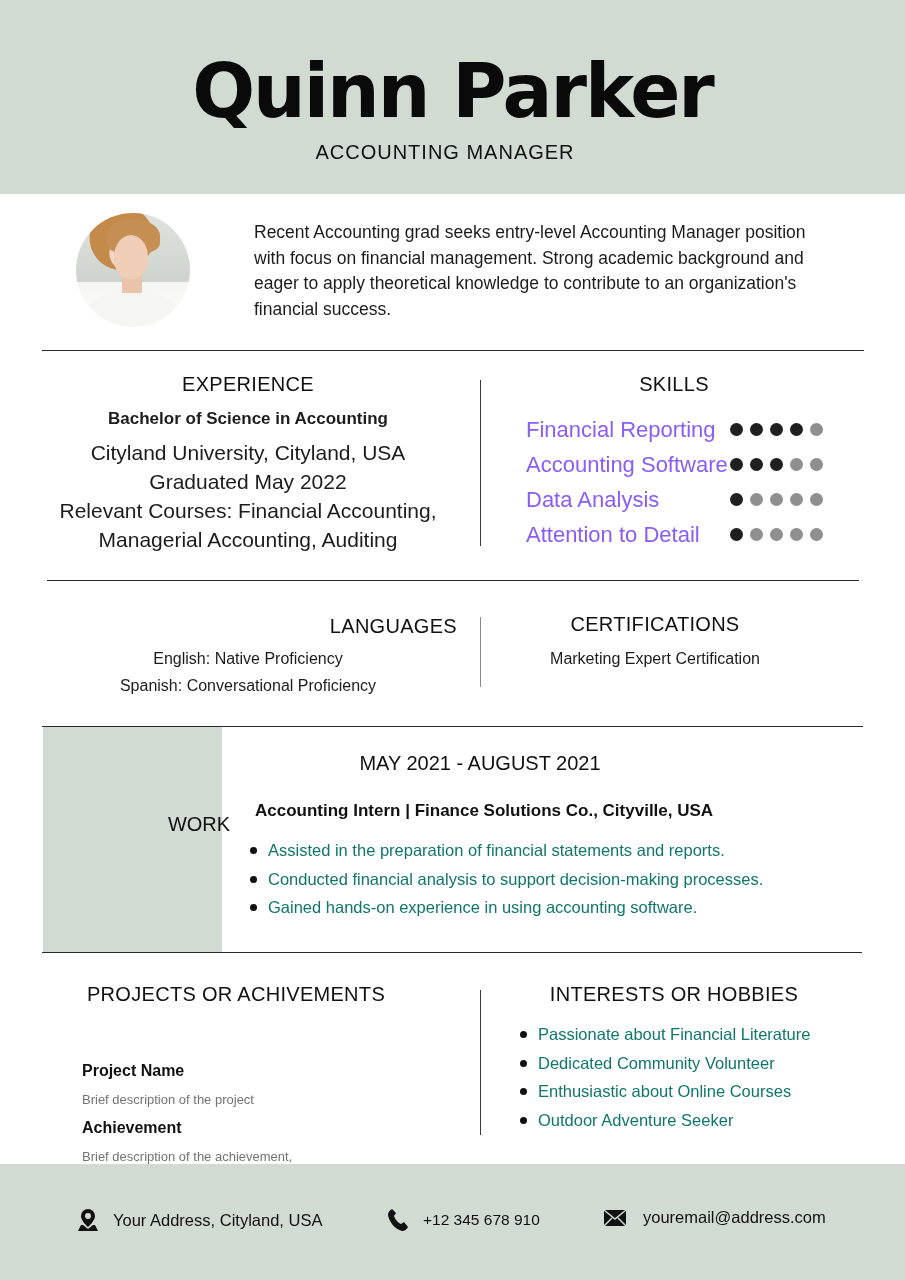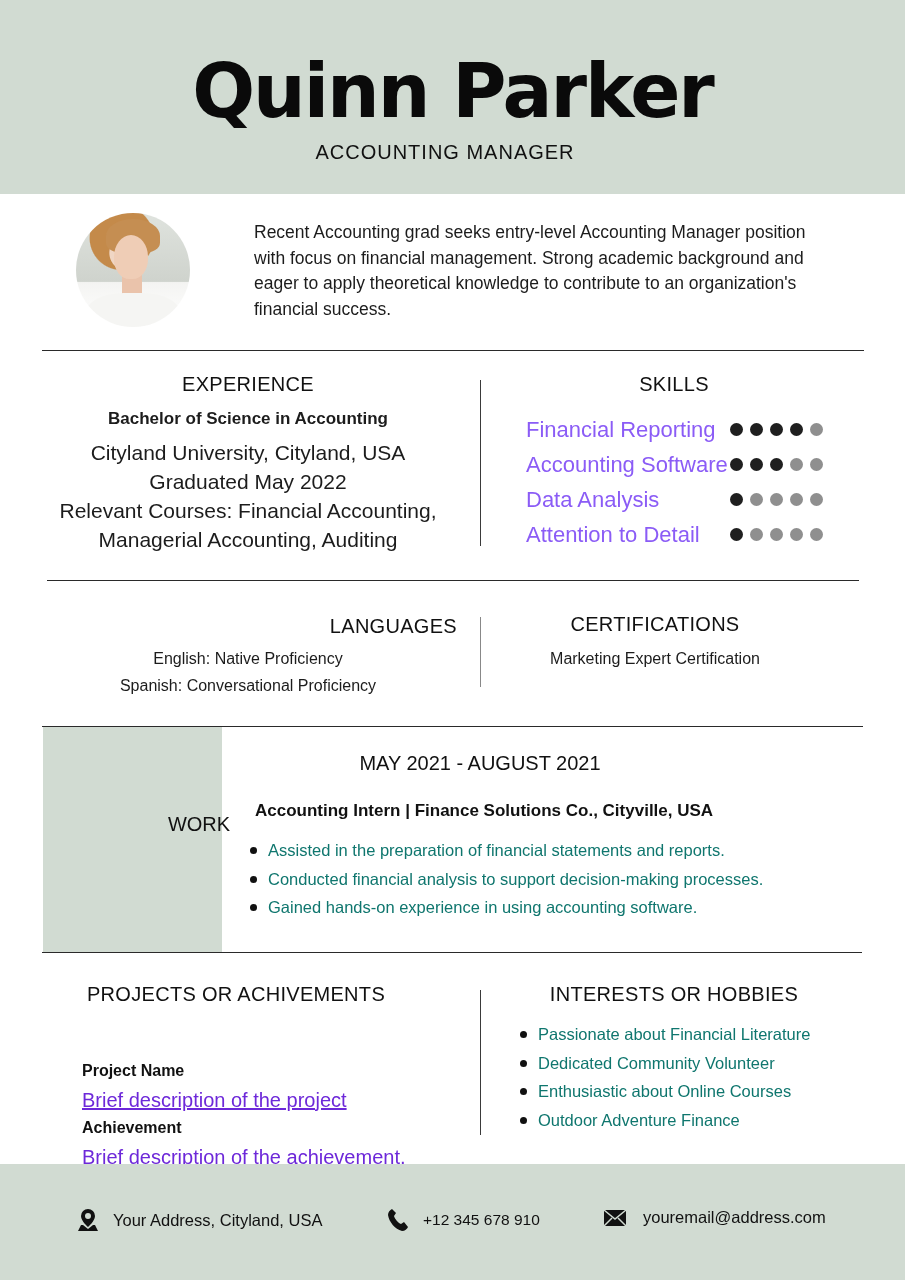--- a/index.html
+++ b/index.html
@@ -44,21 +44,21 @@
   .work-date { position: absolute; left: 222px; width: 516px; top: 752px; text-align: center; font-size: 20px; color: #111; }
   .work-job { position: absolute; left: 255px; top: 801px; font-weight: bold; font-size: 17px; color: #111; }
   .bullets { position: absolute; list-style: none; }
   .bullets li { position: relative; padding-left: 18px; font-size: 16.5px; color: #0f766e; }
   .bullets li::before { content: ""; position: absolute; left: 0; top: 50%; width: 7px; height: 7px; margin-top: -3px; border-radius: 50%; background: #111; }
   .work-bullets { left: 250px; top: 836px; }
   .work-bullets li { height: 28.5px; line-height: 28.5px; }
 
   .proj { position: absolute; left: 82px; top: 1057px; }
   .proj .b { font-weight: bold; font-size: 16px; height: 28.5px; line-height: 28.5px; color: #111; }
-  .proj .n { font-size: 20px; height: 28.5px; line-height: 28.5px; color: #6d28d9; text-decoration: underline; }
+  .proj .n { font-size: 13px; height: 28.5px; line-height: 28.5px; color: #737373; }
   .hobby-bullets { left: 520px; top: 1020px; }
   .hobby-bullets li { height: 28.5px; line-height: 28.5px; }
 
   .footer { position: absolute; left: 0; top: 1164px; width: 905px; height: 116px; background: #d1dbd2; }
   .contact { position: absolute; top: 1208px; display: flex; align-items: center; font-size: 16.5px; color: #111; }
   .contact svg { margin-right: 14px; }
 </style>
 </head>
 <body>
 
@@ -172,21 +172,21 @@
   <div class="n">Brief description of the achievement,</div>
 </div>
 
 <div class="vr" style="left:480px; top:990px; height:145px;"></div>
 
 <div class="sec-title" style="left:524px; width:300px; top:983px;">INTERESTS OR HOBBIES</div>
 <ul class="bullets hobby-bullets">
   <li>Passionate about Financial Literature</li>
   <li>Dedicated Community Volunteer</li>
   <li>Enthusiastic about Online Courses</li>
-  <li>Outdoor Adventure Finance</li>
+  <li>Outdoor Adventure Seeker</li>
 </ul>
 
 <div class="footer"></div>
 
 <div class="contact" style="left:77px;">
   <svg width="22" height="24" viewBox="0 0 22 24">
     <path d="M11 1a7 7 0 0 0-7 7c0 5 7 11 7 11s7-6 7-11a7 7 0 0 0-7-7zm0 10a3 3 0 1 1 0-6 3 3 0 0 1 0 6z" fill="#111"></path>
     <path d="M4 17l-3 6h20l-3-6h-2l-5 4-5-4z" fill="#111"></path>
   </svg>
   <span>Your Address, Cityland, USA</span>

